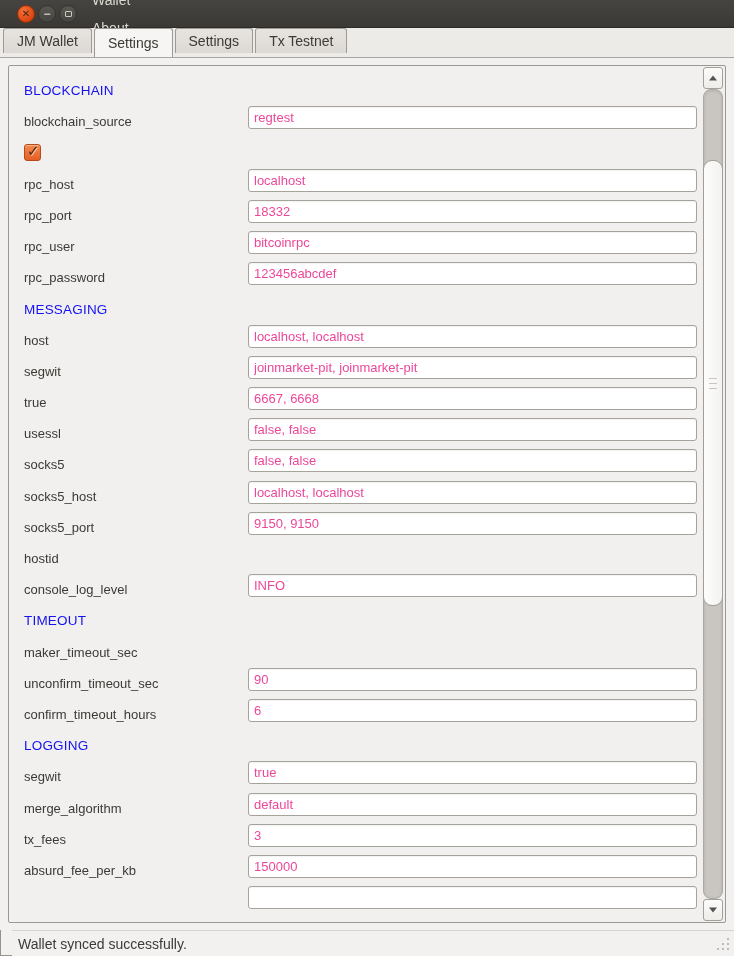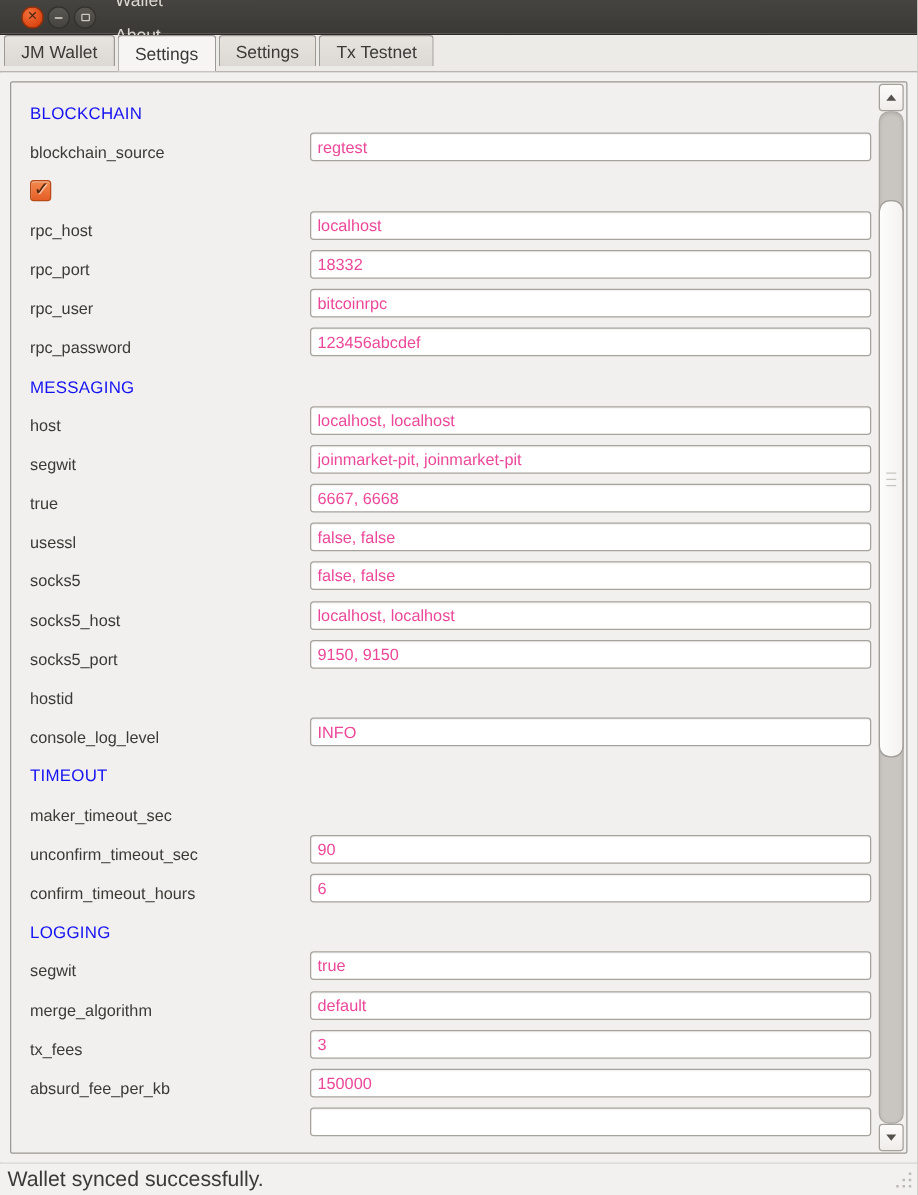--- a/index.html
+++ b/index.html
@@ -91,24 +91,24 @@
   }
   .sb-thumb{
     position:absolute;left:-1px;right:-1px;top:70px;height:446px;
     background:linear-gradient(90deg,#FDFDFC,#F3F2F0);
     border:1px solid #A19D98;border-radius:9px;
   }
   .sb-grip{position:absolute;left:50%;top:50%;width:8px;height:1px;transform:translateX(-50%);
     background:#C8C5C0;box-shadow:0 -5px 0 #C8C5C0,0 5px 0 #C8C5C0;}
   
   .statusbar{
-    position:absolute;bottom:0;left:0;right:0;height:26px;
+    position:absolute;bottom:0;left:12px;right:0;height:26px;
     background:#F2F1F0;border-top:1px solid #D8D5D1;
     display:flex;align-items:center;padding-left:6px;
-    font-size:17px;color:#3B3A36;
+    font-size:14px;color:#3B3A36;
   }
   .resize-grip{position:absolute;right:4px;bottom:5px;width:13px;height:13px;}
   .resize-grip::before{
     content:"";position:absolute;left:10px;top:0;width:2px;height:2px;background:#BEBBB5;
     box-shadow:-5px 5px 0 #BEBBB5,0 5px 0 #BEBBB5,-10px 10px 0 #BEBBB5,-5px 10px 0 #BEBBB5,0 10px 0 #BEBBB5;
   }
 </style>
 </head>
 <body>
 

